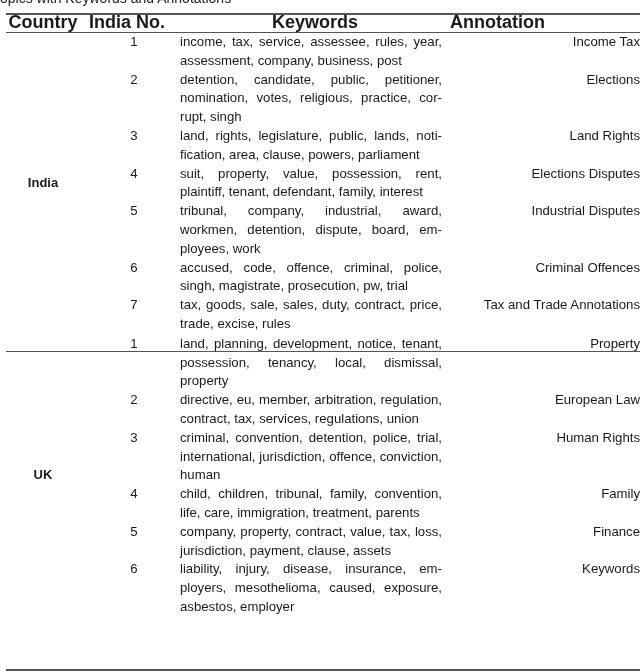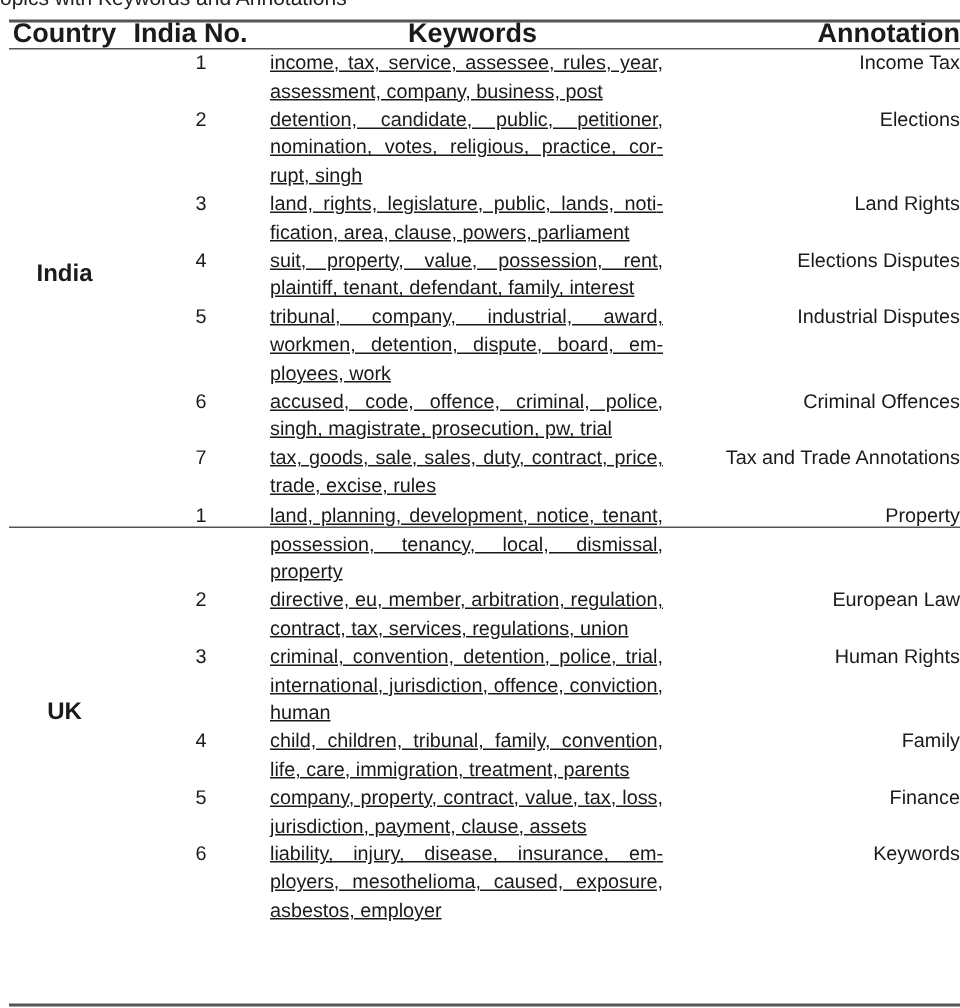--- a/index.html
+++ b/index.html
@@ -55,42 +55,41 @@
     th {
       font-weight: bold;
       font-size: 18px;
       height: 19px;
       padding: 0;
       vertical-align: middle;
     }
     th.h-country { text-align: center; }
     th.h-topic { text-align: center; }
     th.h-kw { text-align: center; padding-left: 6px; }
-    th.h-ann { text-align: right; }
+    th.h-ann { text-align: left; }
 
     td {
       padding: 0;
       vertical-align: top;
     }
     td.country {
       text-align: center;
       vertical-align: middle;
       font-weight: bold;
-      font-size: 16px;
+      font-size: 13px;
     }
     td.topic {
       text-align: center;
       padding-left: 14px;
     }
     td.kw {
       text-align: justify;
       padding-left: 6px;
       padding-right: 8px;
       hyphens: manual;
-      text-decoration: underline;
     }
     td.ann {
       text-align: right;
       white-space: nowrap;
     }
     tbody.india tr:first-child td { padding-top: 1px; }
     tbody.uk tr:first-child td { padding-top: 1px; }
   </style>
 </head>
 <body>

